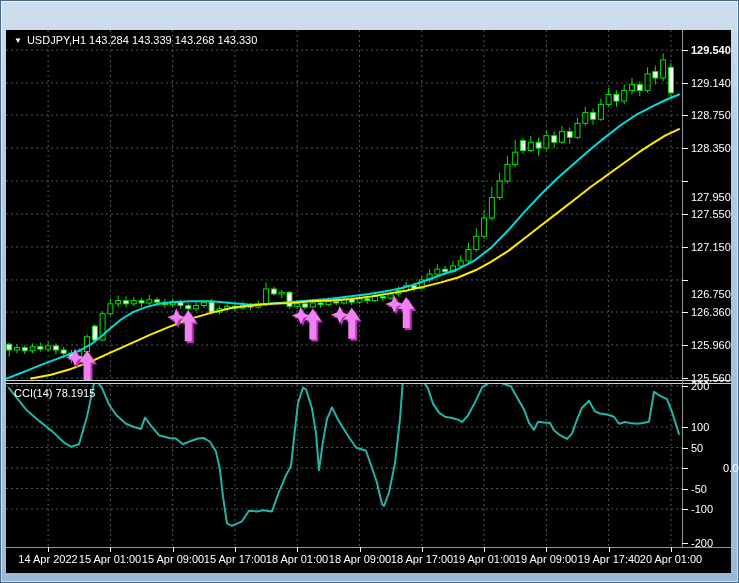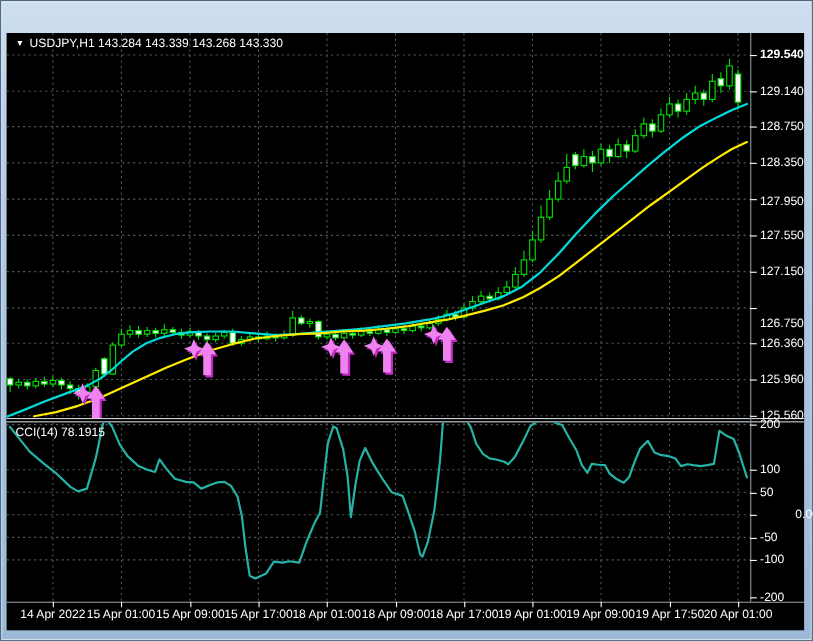--- a/index.html
+++ b/index.html
@@ -491,21 +491,21 @@
   <div id="axes-labels">
       <div class="tick" style="left:681px;top:49px;width:6px;height:1px;"></div>
       <div class="axis-label" style="left:690px;top:43px;font-weight:bold;">129.540</div>
       <div class="tick" style="left:681px;top:82px;width:6px;height:1px;"></div>
       <div class="axis-label" style="left:690px;top:76px;">129.140</div>
       <div class="tick" style="left:681px;top:114px;width:6px;height:1px;"></div>
       <div class="axis-label" style="left:690px;top:108px;">128.750</div>
       <div class="tick" style="left:681px;top:147px;width:6px;height:1px;"></div>
       <div class="axis-label" style="left:690px;top:141px;">128.350</div>
       <div class="tick" style="left:681px;top:180px;width:6px;height:1px;"></div>
-      <div class="axis-label" style="left:690px;top:176px;">127.950</div>
+      <div class="axis-label" style="left:690px;top:190px;">127.950</div>
       <div class="tick" style="left:681px;top:213px;width:6px;height:1px;"></div>
       <div class="axis-label" style="left:690px;top:207px;">127.550</div>
       <div class="tick" style="left:681px;top:246px;width:6px;height:1px;"></div>
       <div class="axis-label" style="left:690px;top:240px;">127.150</div>
       <div class="tick" style="left:681px;top:279px;width:6px;height:1px;"></div>
       <div class="axis-label" style="left:690px;top:287px;">126.750</div>
       <div class="tick" style="left:681px;top:311px;width:6px;height:1px;"></div>
       <div class="axis-label" style="left:690px;top:305px;">126.360</div>
       <div class="tick" style="left:681px;top:344px;width:6px;height:1px;"></div>
       <div class="axis-label" style="left:690px;top:338px;">125.960</div>
@@ -537,17 +537,17 @@
       <div class="axis-label time-label" style="left:296px;top:552px;">18 Apr 01:00</div>
       <div class="tick" style="left:359px;top:546px;width:1px;height:5px;"></div>
       <div class="axis-label time-label" style="left:359px;top:552px;">18 Apr 09:00</div>
       <div class="tick" style="left:421px;top:546px;width:1px;height:5px;"></div>
       <div class="axis-label time-label" style="left:421px;top:552px;">18 Apr 17:00</div>
       <div class="tick" style="left:483px;top:546px;width:1px;height:5px;"></div>
       <div class="axis-label time-label" style="left:483px;top:552px;">19 Apr 01:00</div>
       <div class="tick" style="left:545px;top:546px;width:1px;height:5px;"></div>
       <div class="axis-label time-label" style="left:545px;top:552px;">19 Apr 09:00</div>
       <div class="tick" style="left:608px;top:546px;width:1px;height:5px;"></div>
-      <div class="axis-label time-label" style="left:608px;top:552px;">19 Apr 17:50</div>
+      <div class="axis-label time-label" style="left:608px;top:552px;">19 Apr 17:40</div>
       <div class="tick" style="left:670px;top:546px;width:1px;height:5px;"></div>
       <div class="axis-label time-label" style="left:670px;top:552px;">20 Apr 01:00</div>
     </div>
 </div>
 
 </body></html>

